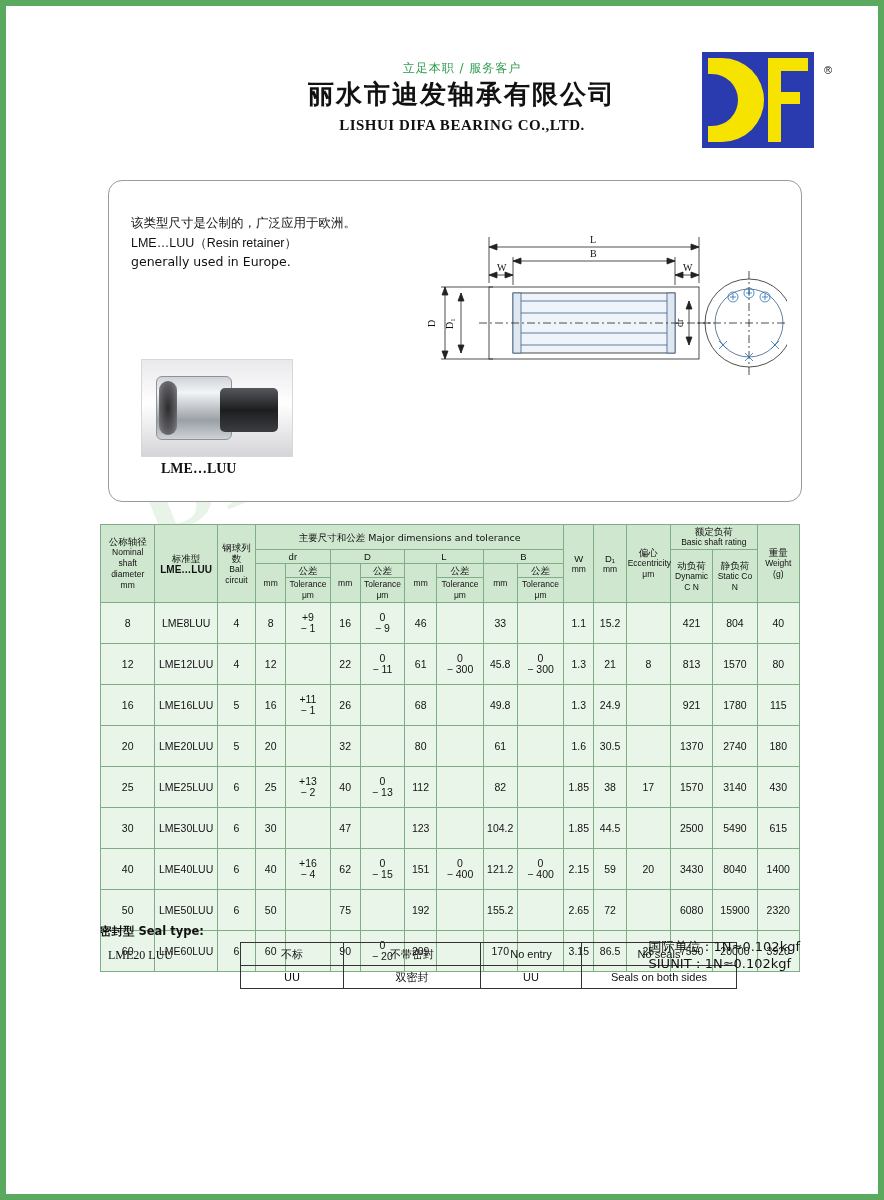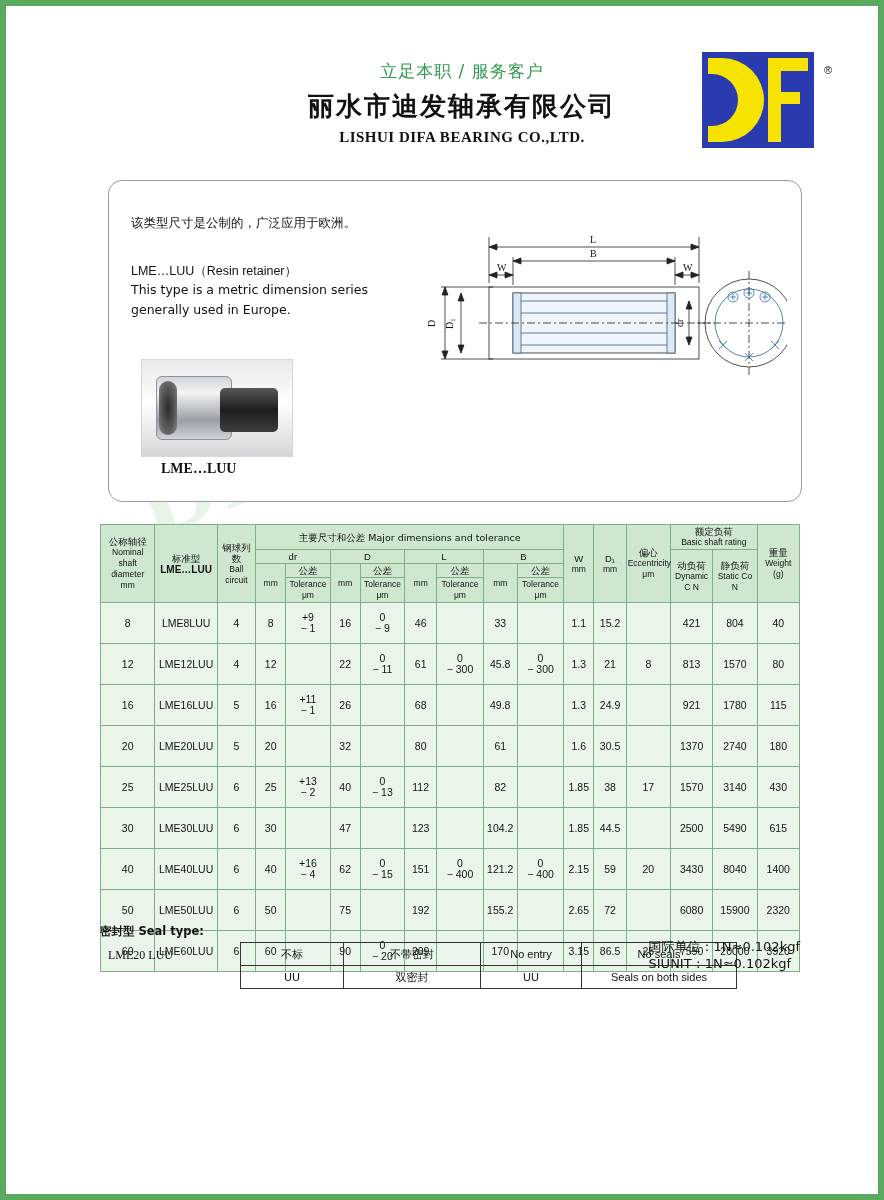--- a/index.html
+++ b/index.html
@@ -39,23 +39,22 @@
   }
   .header-text {
     position: absolute;
     right: 200px;
     top: 14px;
     text-align: center;
     width: 420px;
   }
   .slogan {
     color: #2e9b4e;
-    font-size: 17px;
+    font-size: 12px;
     letter-spacing: 1px;
-    margin-bottom: 6px;
     font-family: "DejaVu Sans", sans-serif;
   }
   .cn-name {
     font-size: 26px;
     font-weight: bold;
     letter-spacing: 2px;
     color: #111;
     font-family: "DejaVu Sans", sans-serif;
   }
   .en-name {
@@ -141,21 +140,21 @@
     position: absolute;
     left: 22px;
     top: 32px;
     width: 290px;
     font-size: 12.5px;
     line-height: 20px;
     color: #111;
     font-family: "DejaVu Sans", sans-serif;
   }
   .desc .en {
-    margin-top: 30px;
+    margin-top: 2px;
     font-family: "Liberation Sans", sans-serif;
     font-size: 12.5px;
     line-height: 17px;
   }
   .photo {
     position: absolute;
     left: 32px;
     top: 178px;
     width: 150px;
     height: 96px;
@@ -358,21 +357,20 @@
   <div class="watermark">
     <div class="wd">DF</div>
     <div class="w1 cn">丽水市迪发轴承有限公司</div>
     <div class="w2">LISHUI DIFA BEARING CO.,LTD.</div>
   </div>
 
   <div class="panel">
     <div class="desc">
       <div class="cn">该类型尺寸是公制的，广泛应用于欧洲。</div>
       <div class="en">LME…LUU（Resin retainer）</div>
-      <div>This type is a metric dimension series</div>
       <div>generally used in Europe.</div>
     </div>
 
     <div class="photo">
       <div class="cyl"></div>
       <div class="blk"></div>
     </div>
     <div class="photo-label">LME…LUU</div>
 
     <div class="drawing">

